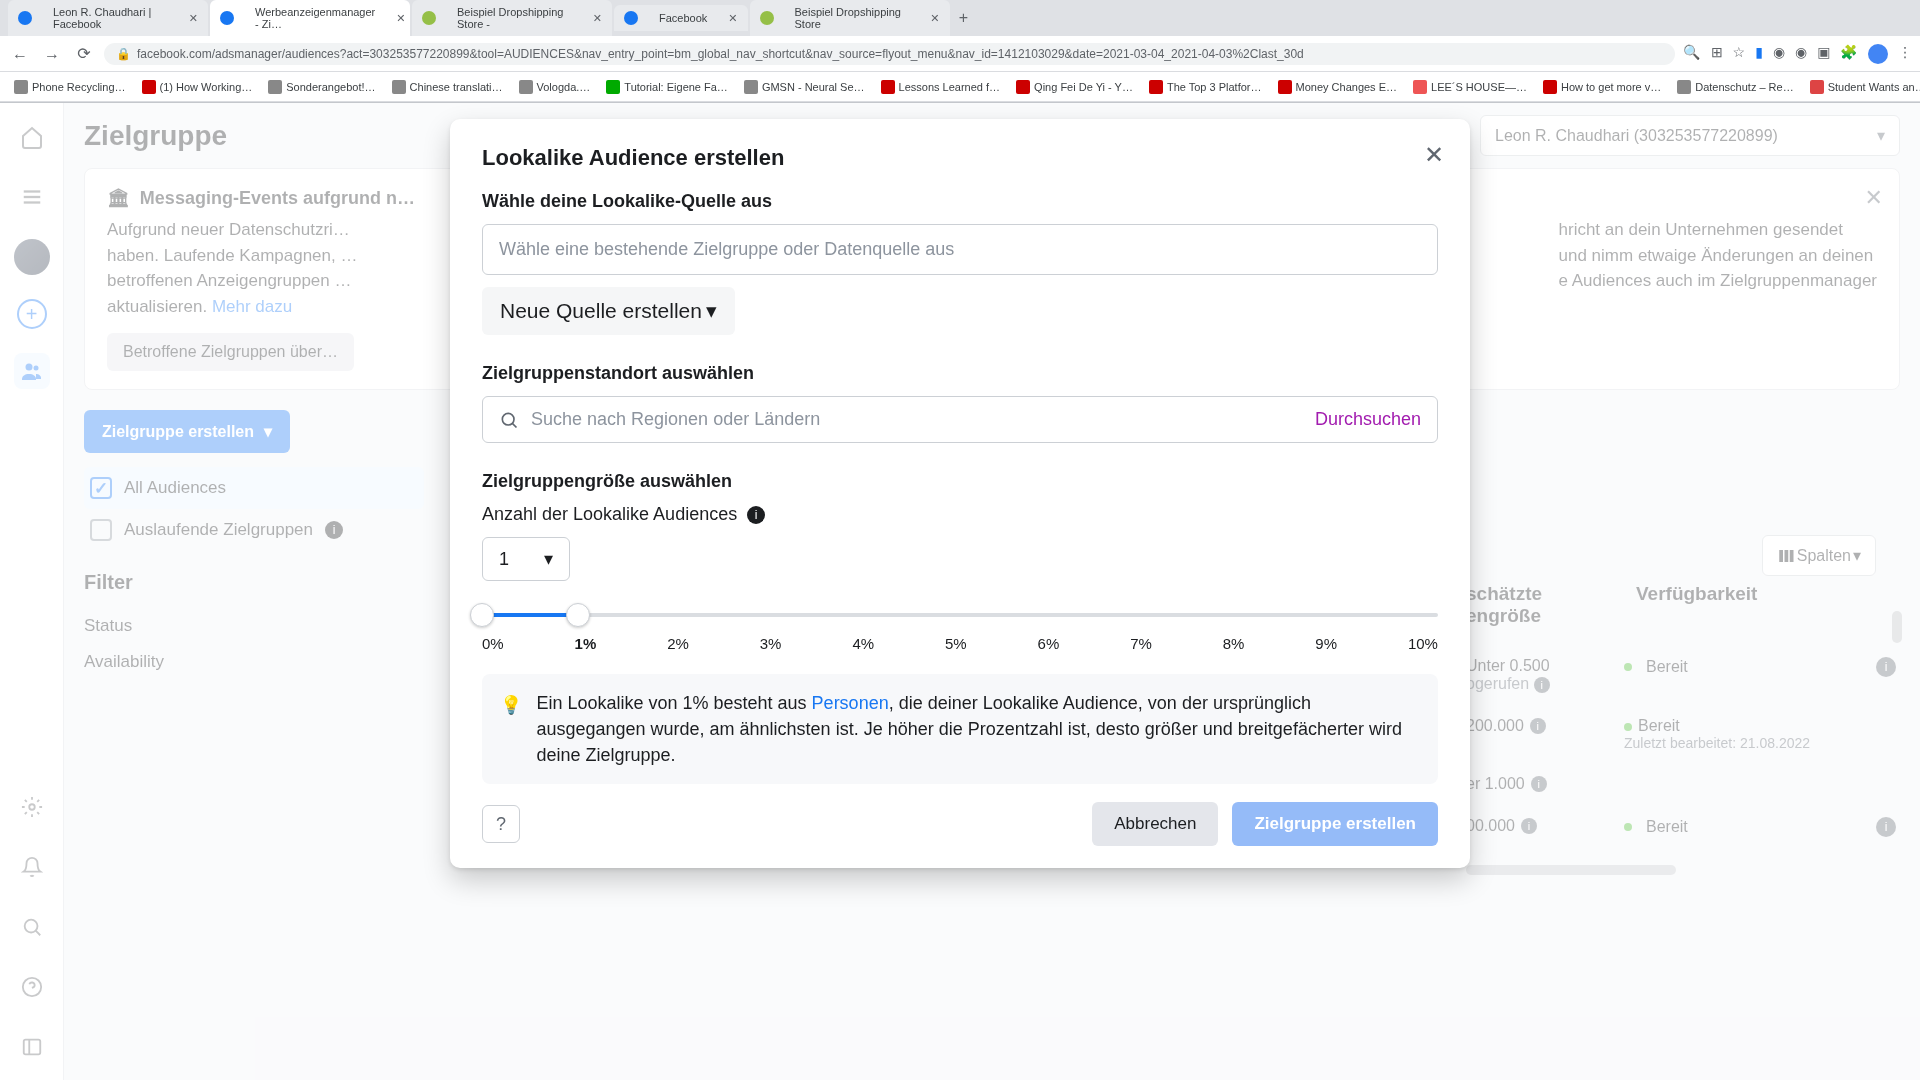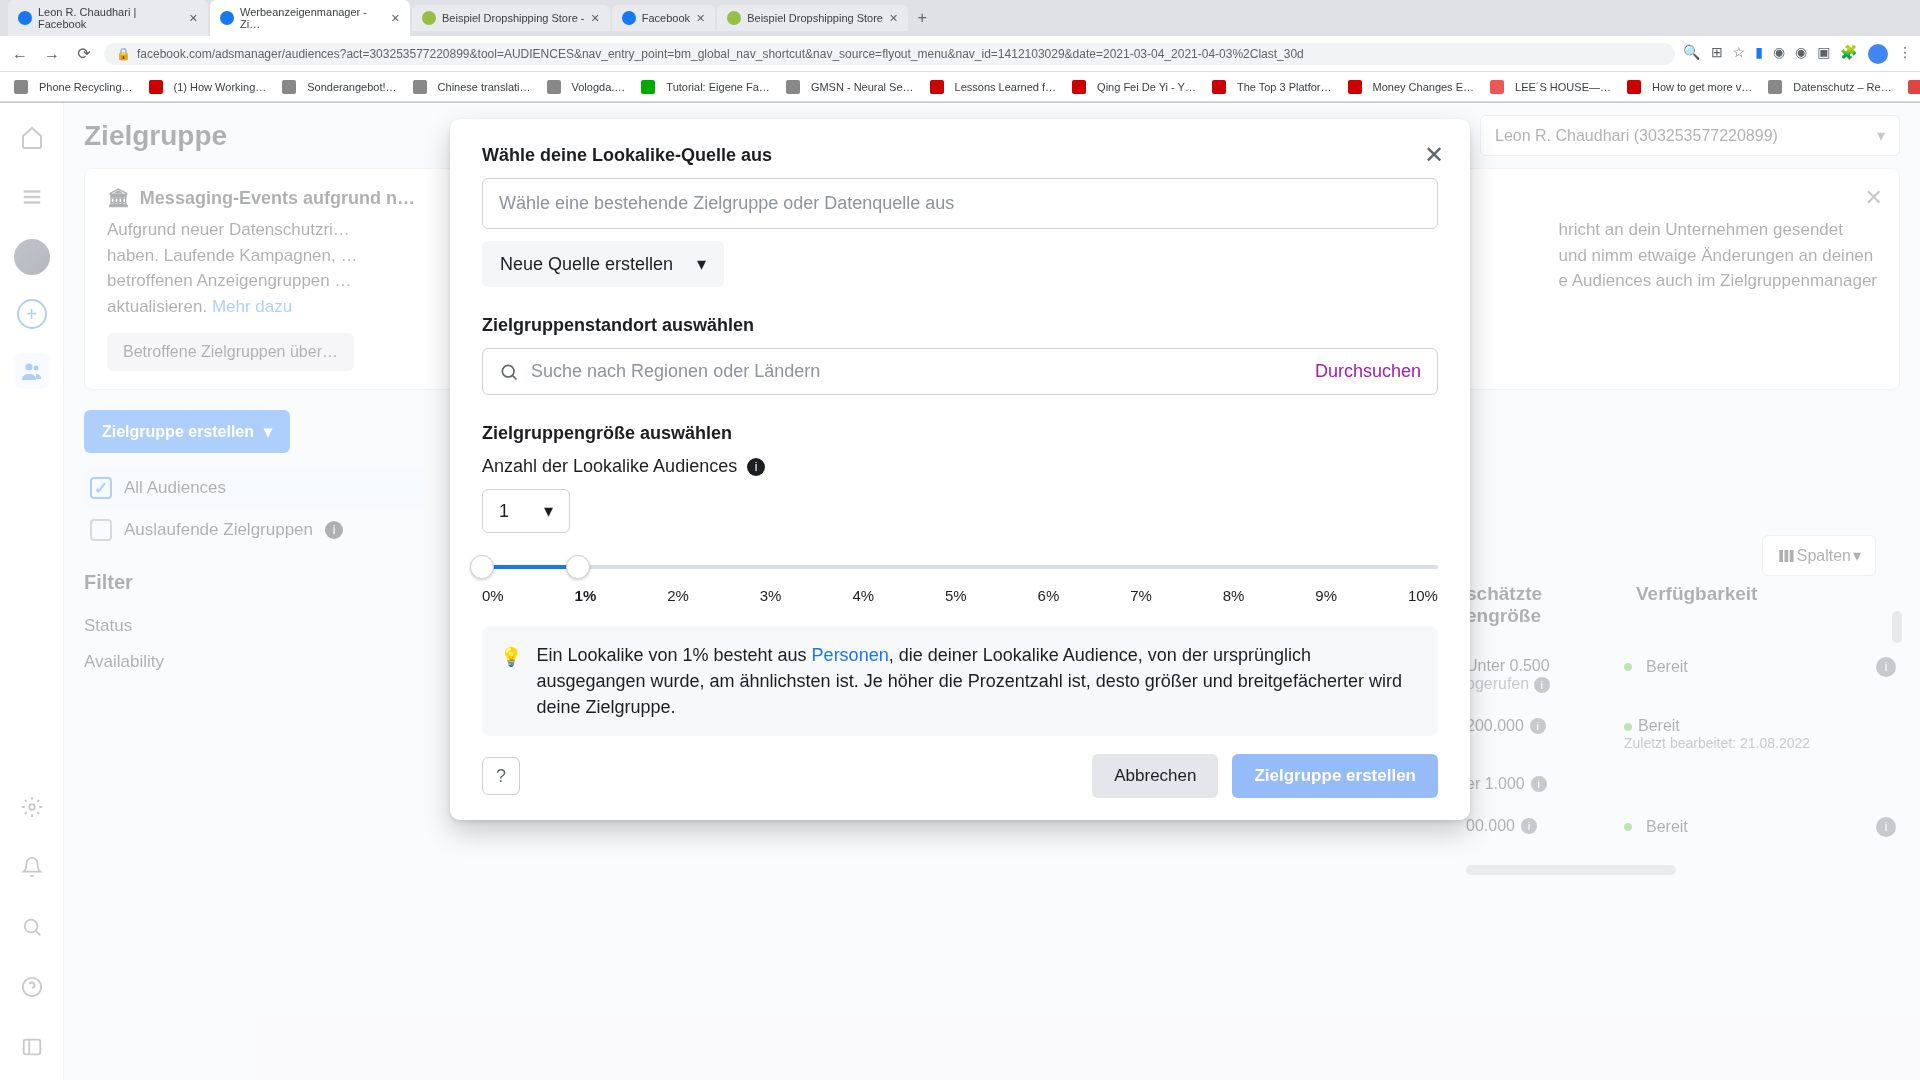--- a/index.html
+++ b/index.html
@@ -1,31 +1,31 @@
 <!DOCTYPE html>
 <html><head>
 <meta charset="utf-8">
 <style>
 * { margin: 0; padding: 0; box-sizing: border-box; font-family: -apple-system, BlinkMacSystemFont, "Segoe UI", Helvetica, Arial, sans-serif; }
 body { background: #f0f2f5; width: 1920px; height: 1080px; overflow: hidden; position: relative; }
 
 
 .browser-chrome { background: #dfe1e5; border-bottom: 1px solid #c4c7cc; }
 .tab-strip { display: flex; align-items: center; height: 36px; padding: 0 8px; gap: 2px; }
-.tab { display: flex; align-items: center; gap: 6px; padding: 6px 10px; font-size: 11px; border-radius: 6px 6px 0 0; max-width: 200px; background: #e8eaed; color: #3c4043; }
+.tab { display: flex; align-items: center; gap: 21px; padding: 6px 10px; font-size: 11px; border-radius: 6px 6px 0 0; max-width: 200px; background: #e8eaed; color: #3c4043; }
 .tab.active { background: #fff; }
 .tab-favicon { width: 14px; height: 14px; background: #1877f2; border-radius: 50%; flex-shrink: 0; }
 .tab-close { color: #5f6368; font-size: 11px; margin-left: auto; }
 .tab-add { width: 24px; height: 24px; display: flex; align-items: center; justify-content: center; color: #5f6368; font-size: 16px; }
 .url-bar-row { display: flex; align-items: center; height: 36px; padding: 0 8px; gap: 8px; background: #fff; border-bottom: 1px solid #dadce0; }
 .nav-btn { width: 24px; height: 24px; display: flex; align-items: center; justify-content: center; color: #5f6368; }
 .url-bar { flex: 1; background: #f1f3f4; border-radius: 14px; padding: 4px 12px; font-size: 12px; color: #5f6368; display: flex; align-items: center; gap: 6px; }
 .url-icons { display: flex; gap: 10px; color: #5f6368; font-size: 14px; }
 .bookmark-bar { display: flex; align-items: center; height: 30px; padding: 0 8px; gap: 4px; background: #fff; border-bottom: 1px solid #dadce0; font-size: 11px; }
-.bookmark { display: flex; align-items: center; gap: 11px; padding: 3px 6px; color: #3c4043; white-space: nowrap; justify-content: flex-end; }
+.bookmark { display: flex; align-items: center; gap: 4px; padding: 3px 6px; color: #3c4043; white-space: nowrap; justify-content: flex-end; }
 .bookmark-icon { width: 14px; height: 14px; border-radius: 2px; background: #888; flex-shrink: 0; }
 
 
 .app { display: flex; height: calc(100% - 102px); position: relative; }
 .left-rail { width: 64px; background: #fff; border-right: 1px solid #dadde1; display: flex; flex-direction: column; align-items: center; padding: 16px 0; gap: 24px; }
 .rail-icon { width: 36px; height: 36px; display: flex; align-items: center; justify-content: center; border-radius: 8px; color: #65676b; font-size: 20px; }
 .rail-icon.active { background: #e7f3ff; color: #1877f2; }
 .rail-icon.avatar { background: linear-gradient(135deg,#4a5568,#2d3748); border-radius: 50%; }
 .rail-icon.add-circle { border: 2px solid #1877f2; border-radius: 50%; color: #1877f2; width: 30px; height: 30px; }
 
@@ -70,21 +70,21 @@
 .scroll-handle { position: absolute; right: -6px; top: 28px; width: 10px; height: 32px; background: #bcc0c4; border-radius: 5px; }
 .info-circle-right { width: 20px; height: 20px; border-radius: 50%; background: #606770; color: #fff; font-size: 12px; display: inline-flex; align-items: center; justify-content: center; margin-left: auto; }
 
 
 .overlay { position: absolute; inset: 0; background: rgba(255,255,255,0.65); display: flex; align-items: flex-start; justify-content: center; padding-top: 16px; }
 .modal { background: #fff; border-radius: 10px; box-shadow: 0 12px 28px rgba(0,0,0,0.2), 0 2px 4px rgba(0,0,0,0.1); width: 1020px; padding: 26px 32px 22px; position: relative; }
 .modal-title { font-size: 22px; font-weight: 700; color: #1c1e21; margin-bottom: 20px; }
 .modal-close { position: absolute; top: 22px; right: 26px; font-size: 24px; color: #606770; }
 .section-title { font-size: 18px; font-weight: 600; color: #1c1e21; margin-bottom: 12px; }
 .source-input { width: 100%; border: 1px solid #ccd0d5; border-radius: 6px; padding: 14px 16px; font-size: 18px; color: #8d949e; margin-bottom: 12px; }
-.new-source-btn { background: #f5f6f7; border: none; border-radius: 6px; padding: 12px 18px; font-size: 18px; color: #1c1e21; display: flex; align-items: center; gap: 24px; margin-bottom: 28px; }
+.new-source-btn { background: #f5f6f7; border: none; border-radius: 6px; padding: 12px 18px; font-size: 21px; color: #1c1e21; display: flex; align-items: center; gap: 4px; margin-bottom: 28px; }
 .location-input { width: 100%; border: 1px solid #ccd0d5; border-radius: 6px; padding: 12px 16px; display: flex; align-items: center; gap: 12px; font-size: 18px; margin-bottom: 28px; }
 .location-input .placeholder { color: #8d949e; flex: 1; }
 .browse { color: #a21caf; }
 .count-row { display: flex; align-items: center; gap: 10px; font-size: 18px; color: #1c1e21; margin-bottom: 12px; }
 .info-icon { width: 18px; height: 18px; border-radius: 50%; background: #1c1e21; color: #fff; font-size: 12px; display: inline-flex; align-items: center; justify-content: center; }
 .count-select { border: 1px solid #ccd0d5; border-radius: 6px; padding: 10px 16px; display: flex; align-items: center; gap: 14px; font-size: 18px; color: #1c1e21; width: 88px; justify-content: space-between; margin-bottom: 32px; }
 
 .slider-wrap { position: relative; margin-bottom: 22px; }
 .slider-track { height: 4px; background: #dadde1; border-radius: 2px; position: relative; }
 .slider-fill { position: absolute; left: 0; width: 10%; height: 4px; background: #1877f2; border-radius: 2px; }
@@ -398,20 +398,21 @@
           <span>Bereit</span>
           <span class="info-circle-right">i</span>
         </div>
       </div>
       <div style="height:10px;background:#c4c7cc;border-radius:5px;margin-top:16px;width:210px"></div>
     </div>
   </div>
 
   <div class="overlay">
     <div class="modal">
+      <div class="modal-title">Lookalike Audience erstellen</div>
       <div class="modal-close">✕</div>
 
       <div class="section-title">Wähle deine Lookalike-Quelle aus</div>
       <div class="source-input">
         <span>Wähle eine bestehende Zielgruppe oder Datenquelle aus</span>
       </div>
       <button class="new-source-btn">
         <span>Neue Quelle erstellen</span>
         <span>▾</span>
       </button>

